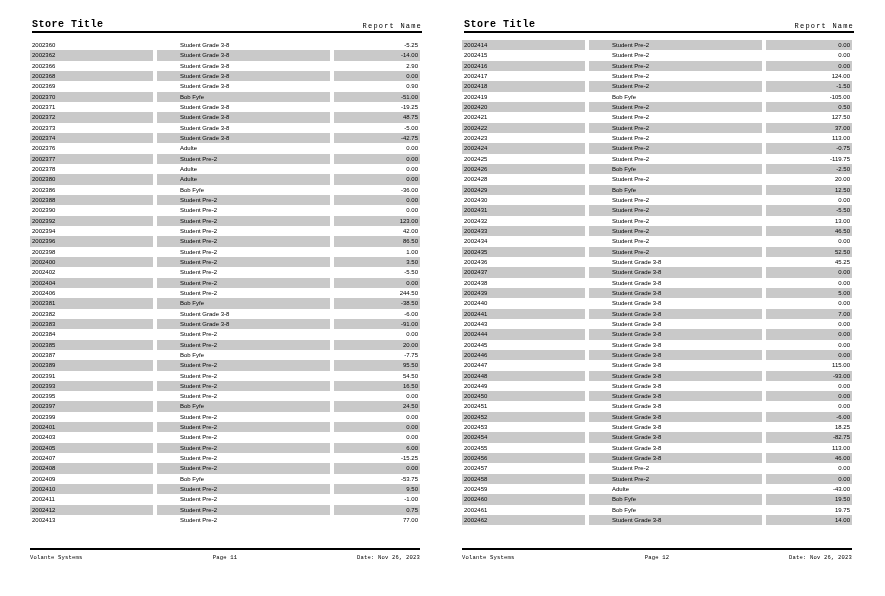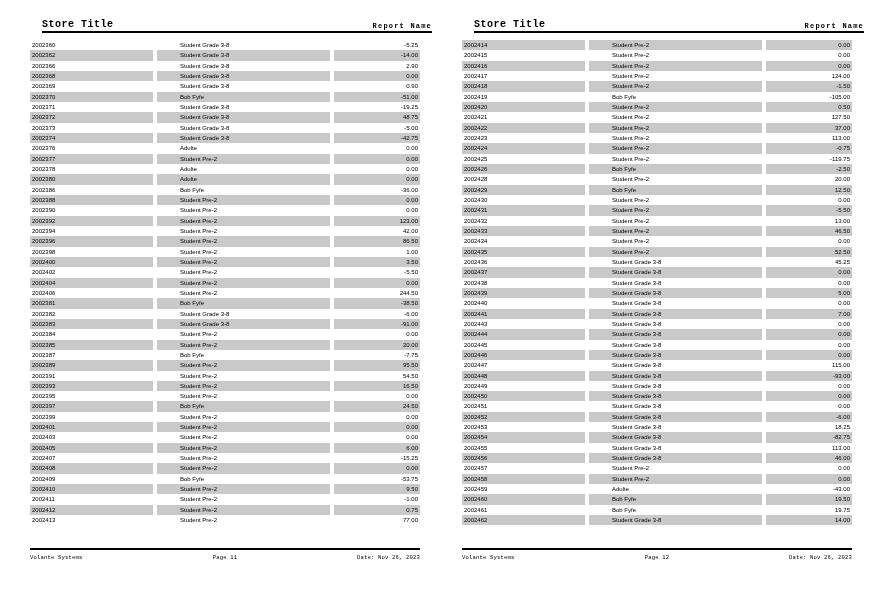--- a/index.html
+++ b/index.html
@@ -19,40 +19,40 @@
     top: 0;
     width: 390px;
     height: 596px;
   }
   .page-left  { left: 30px; }
   .page-right { left: 462px; }
 
   .page-header {
     position: absolute;
     top: 16px;
-    left: 12px;
+    left: 2px;
     width: 100%;
     height: 14px;
     border-bottom: 2px solid #000;
     display: flex;
     justify-content: space-between;
     align-items: flex-end;
     padding-bottom: 1px;
     box-sizing: content-box;
   }
   .store-title {
     font-family: "Liberation Mono", monospace;
     font-weight: bold;
     font-size: 10px;
     letter-spacing: 0.5px;
     white-space: nowrap;
   }
   .report-name {
     font-family: "Liberation Mono", monospace;
-    font-weight: bold;
+    font-weight: normal;
     font-size: 7px;
     letter-spacing: 1.2px;
     white-space: nowrap;
     margin-left: 41px;
   }
 
   .table {
     position: absolute;
     top: 40px;
     left: 0;

